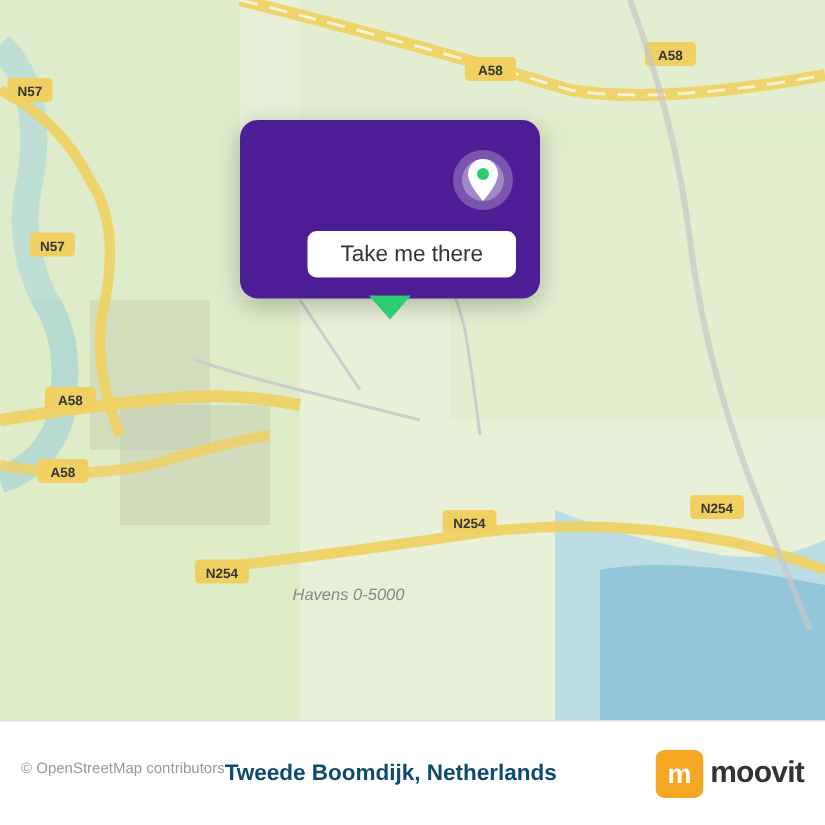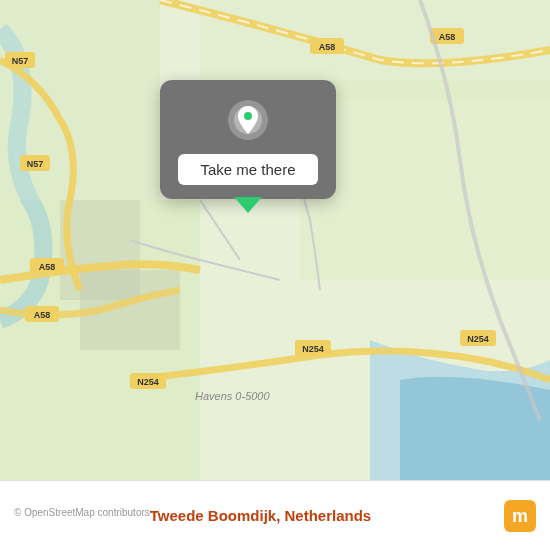--- a/index.html
+++ b/index.html
@@ -25,27 +25,27 @@
       height: 100%;
       position: absolute;
       top: 0; left: 0;
     }
 
     
     #popup-card {
       position: absolute;
       top: 80px;
       left: 160px;
-      width: 176px;
-      background: #737373;
+      width: 200px;
+      background: #4c1d95;
       border-radius: 12px;
       padding: 18px 16px 14px 16px;
       display: flex;
       flex-direction: column;
-      align-items: center;
+      align-items: flex-end;
       box-shadow: 0 4px 16px rgba(0,0,0,0.25);
       z-index: 10;
     }
 
     #popup-card::after {
       content: '';
       position: absolute;
       bottom: -14px;
       left: 50%;
       transform: translateX(-50%);
@@ -93,21 +93,21 @@
 
     #attribution {
       font-size: 10px;
       color: #999;
       margin-bottom: 4px;
     }
 
     #location-name {
       font-size: 15px;
       font-weight: bold;
-      color: #c2410c;
+      color: #0c4a6e;
     }
 
     #moovit-logo {
       display: flex;
       align-items: center;
       gap: 4px;
     }
 
     .moovit-icon {
       width: 32px;
@@ -200,14 +200,15 @@
   <div id="footer-left">
     <span id="attribution">© OpenStreetMap contributors</span>
     <span id="location-name">Tweede Boomdijk, Netherlands</span>
   </div>
   <div id="moovit-logo">
 
     <svg class="moovit-icon" viewBox="0 0 32 32" xmlns="http://www.w3.org/2000/svg">
       <rect width="32" height="32" rx="6" fill="#f5a623"></rect>
       <text x="16" y="22" text-anchor="middle" font-size="18" font-weight="bold" fill="white">m</text>
     </svg>
+    <span class="moovit-text">moovit</span>
   </div>
 </div>
 
 </body></html>

